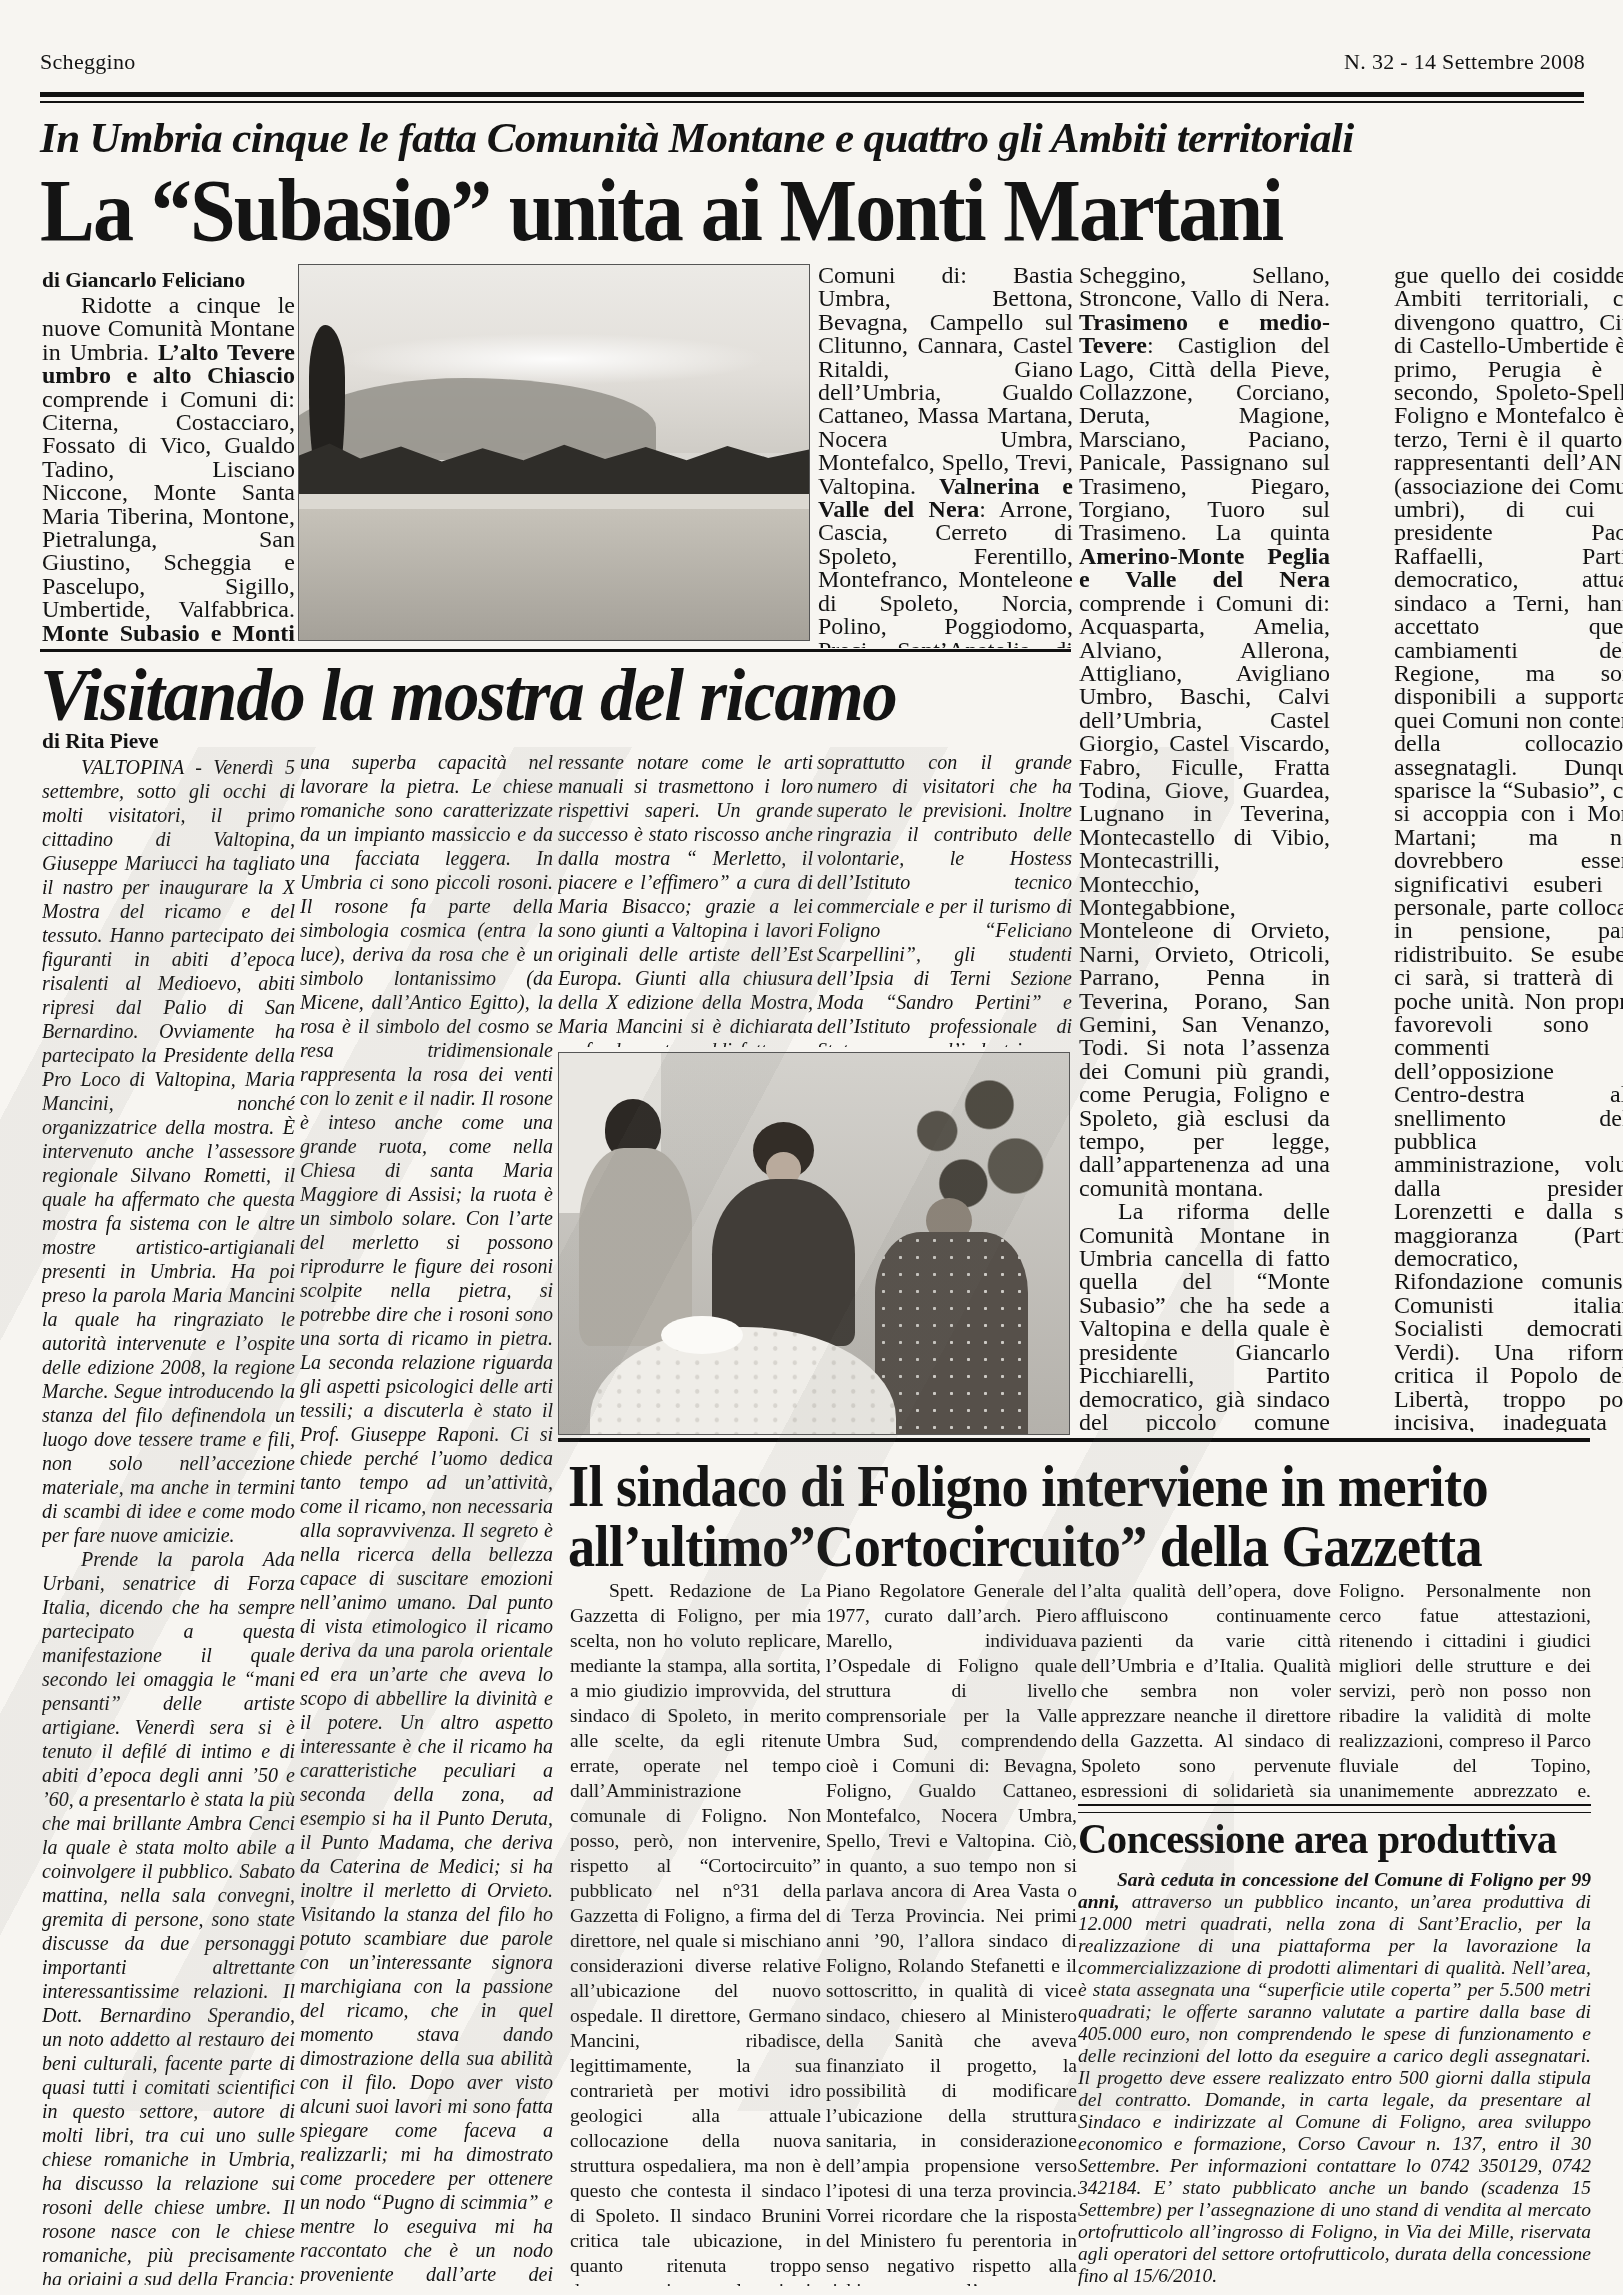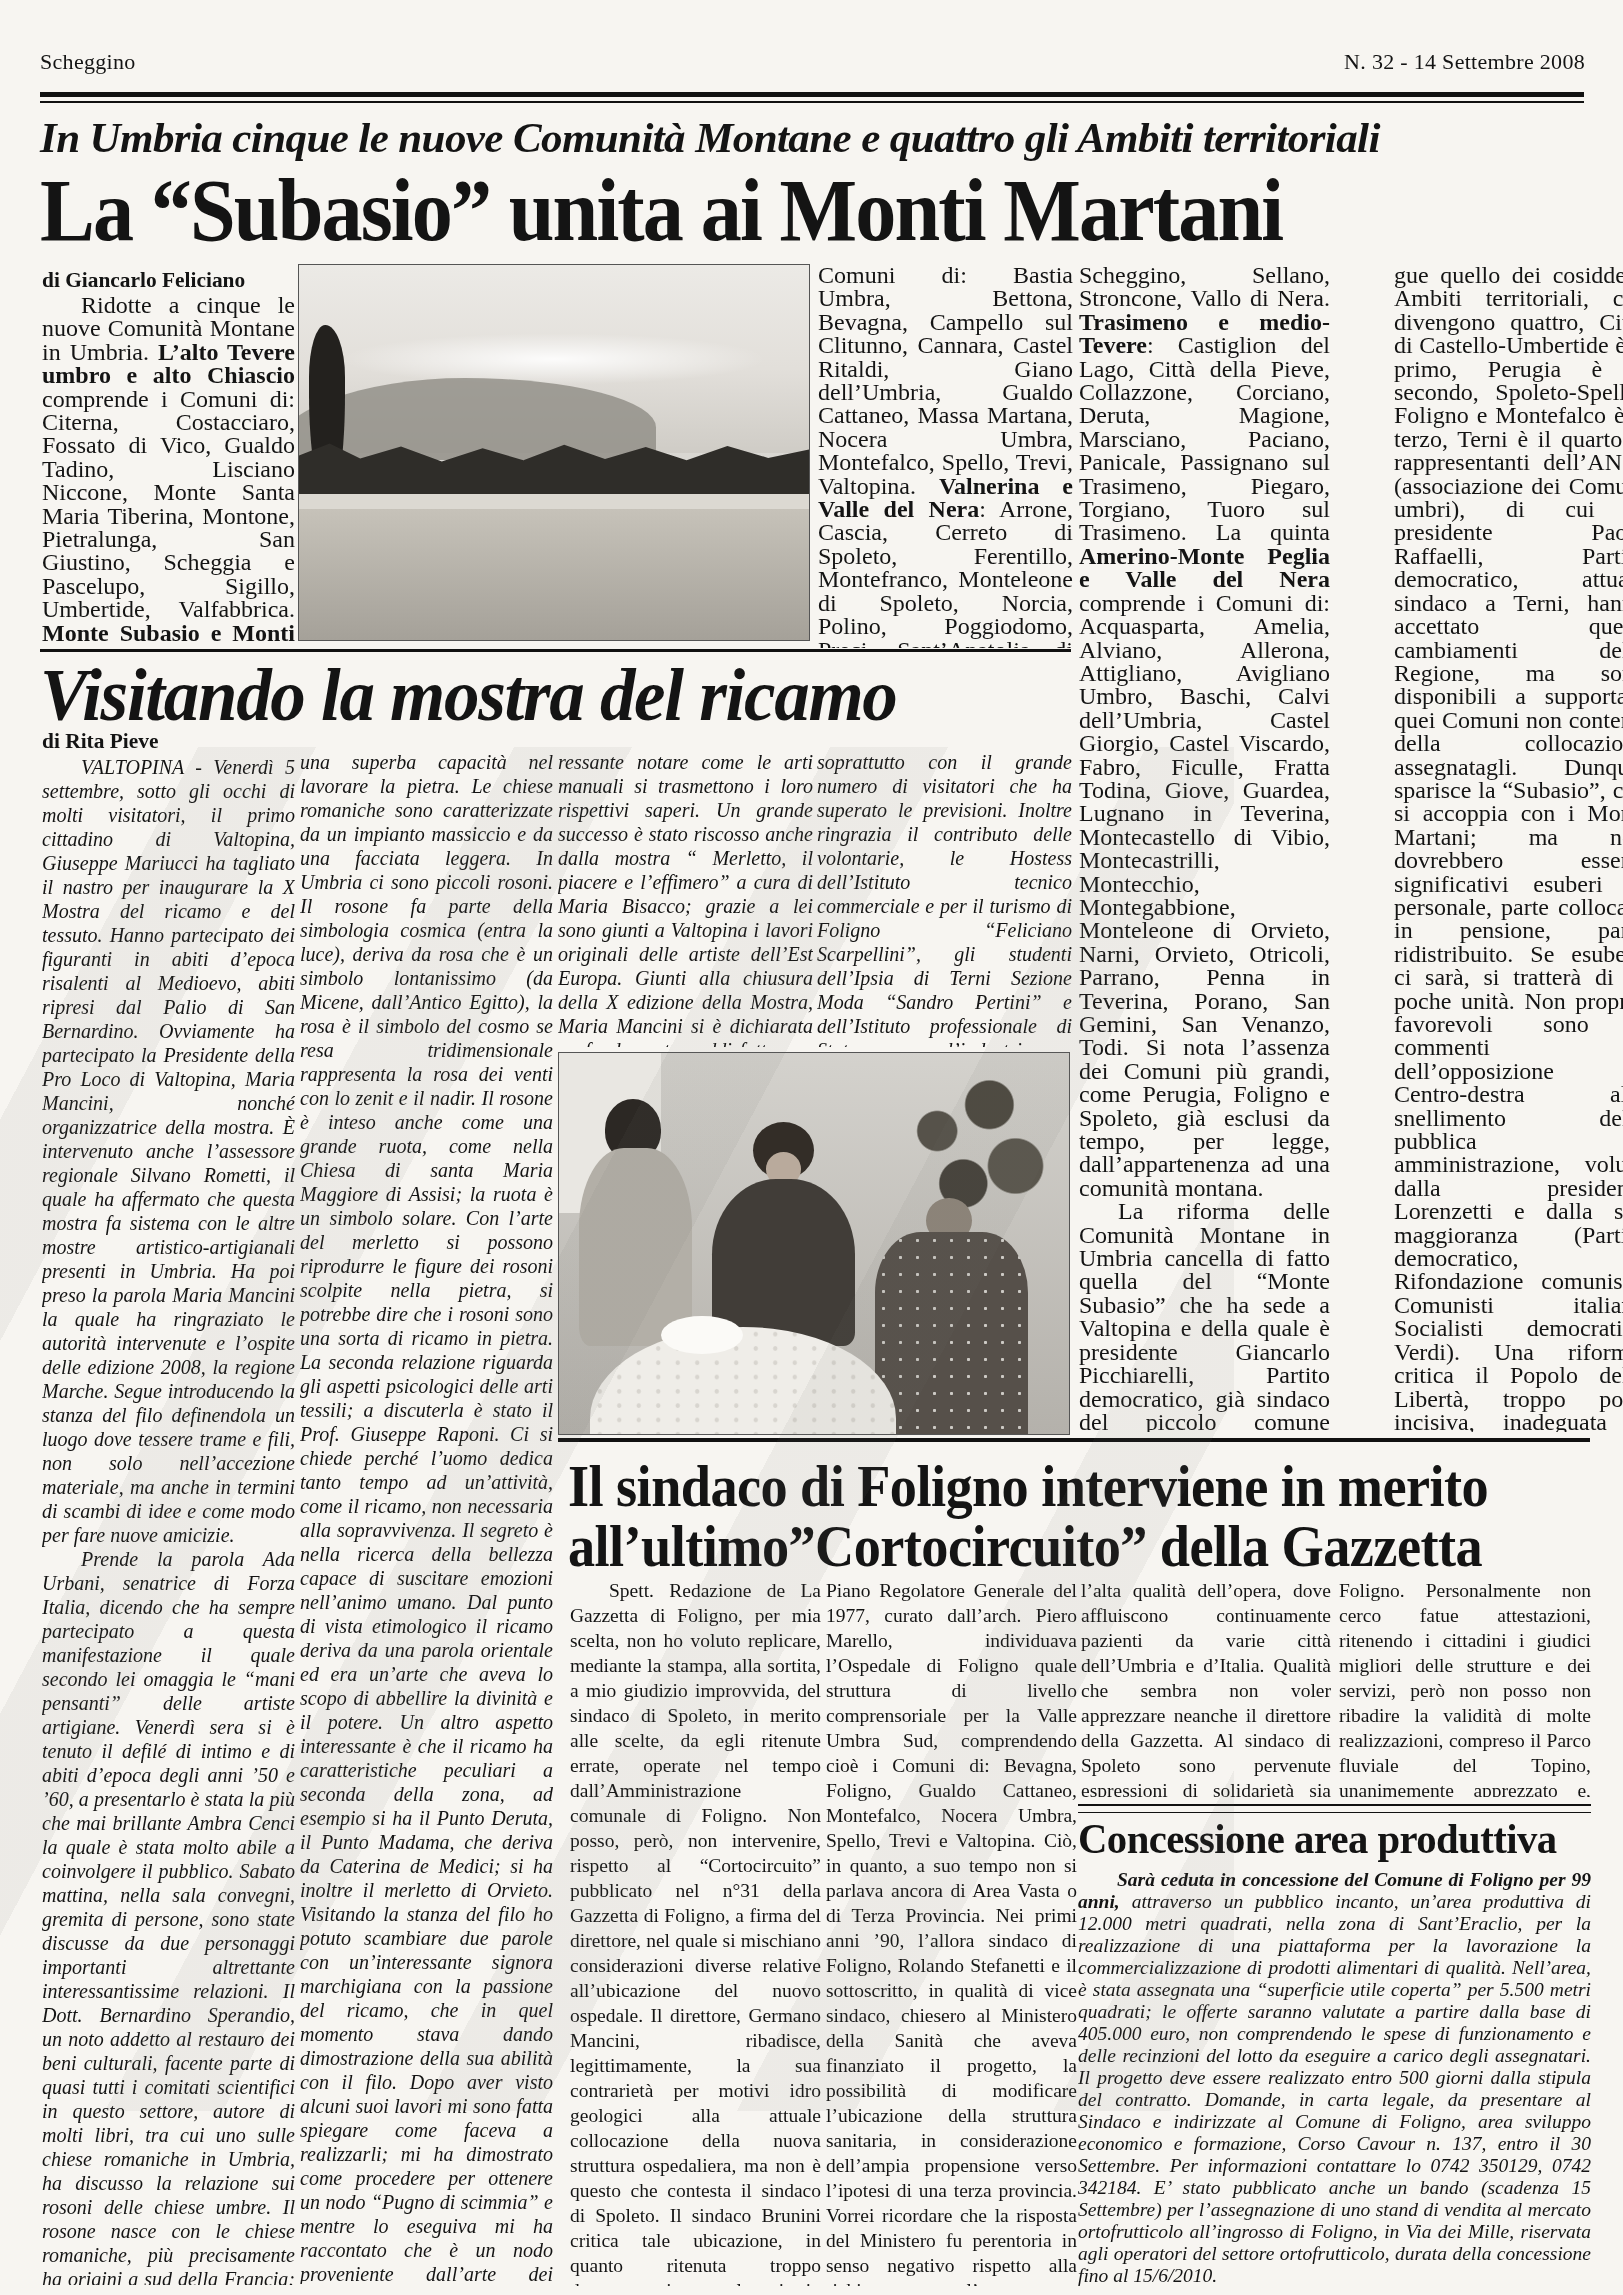--- a/index.html
+++ b/index.html
@@ -72,21 +72,21 @@
 </head>
 <body>
 
 <div id="page">
 
   <div class="abs small" style="left:40px;top:49px;">Scheggino</div>
   <div class="abs small" style="left:1195px;top:49px;width:390px;text-align:right;">N. 32 - 14 Settembre 2008</div>
   <div class="abs rule" style="left:40px;top:92px;width:1544px;height:5.2px;"></div>
   <div class="abs rule" style="left:40px;top:101px;width:1544px;height:1.9px;"></div>
 
-  <div class="abs kicker" style="left:40px;top:113px;width:1544px;">In Umbria cinque le nuove Comunità Montane e quattro gli Ambiti territoriali</div>
+  <div class="abs kicker" style="left:40px;top:113px;width:1544px;">In Umbria cinque le fatta Comunità Montane e quattro gli Ambiti territoriali</div>
   <div class="abs h1" style="left:40px;top:164px;width:1544px;">La “Subasio” unita ai Monti Martani</div>
 
   <div class="abs byline" style="left:42px;top:268px;">di Giancarlo Feliciano</div>
 
   <div class="abs col b1" style="left:42px;top:294px;width:253px;height:354px;">
     <p class="ind"><span>Ridotte a cinque le nuove Comunità Montane in Umbria. </span><b>L’alto Tevere umbro e alto Chiascio</b><span> comprende i Comuni di: Citerna, Costacciaro, Fossato di Vico, Gualdo Tadino, Lisciano Niccone, Monte Santa Maria Tiberina, Montone, Pietralunga, San Giustino, Scheggia e Pascelupo, Sigillo, Umbertide, Valfabbrica. </span><b>Monte Subasio e Monti Martani</b><span> con i</span></p>
   </div>
 
   <div class="abs photo" style="left:298px;top:264px;width:510px;height:375px;">
     <div class="ph1-sky"></div>

